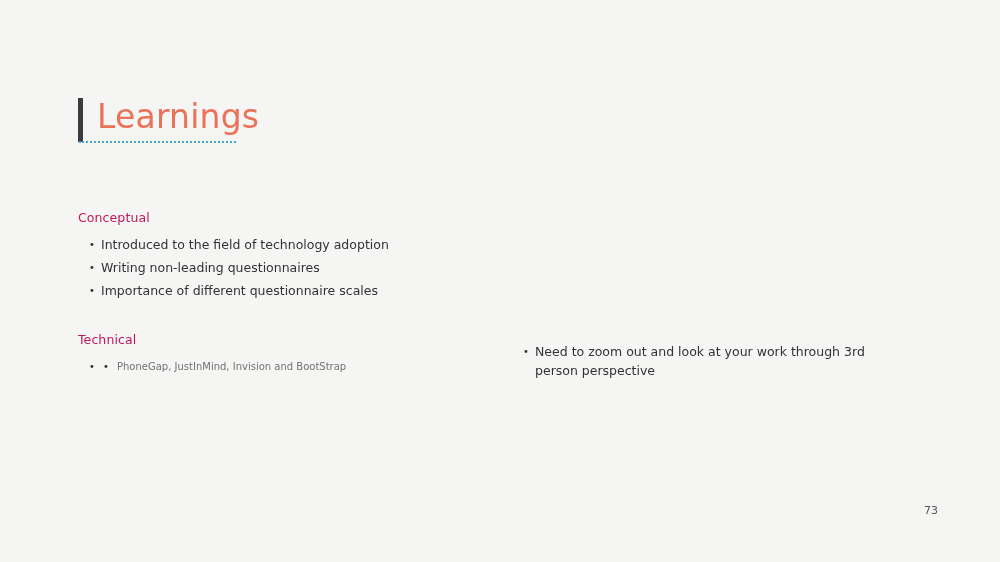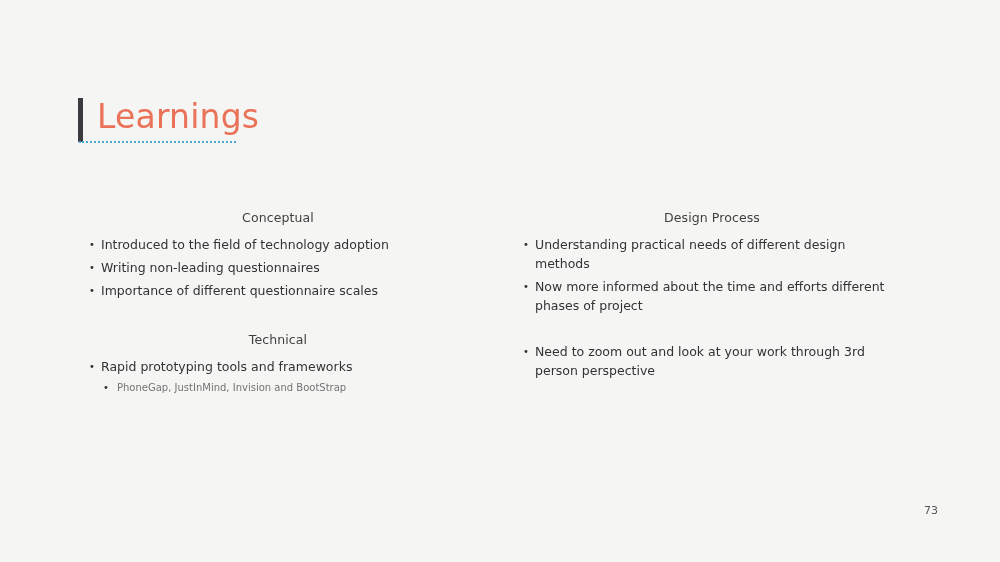--- a/index.html
+++ b/index.html
@@ -62,26 +62,25 @@
     position: absolute;
     width: 400px;
   }
   .col-left  { left: 78px; }
   .col-right { left: 512px; }
   .row-top    { top: 210px; }
   .row-bottom { top: 332px; }
 
   .section-heading {
     font-size: 12.5px;
-    color: #404040;
+    color: #be185d;
     font-weight: 400;
     margin: 0 0 10px 0;
     letter-spacing: 0.1px;
     white-space: nowrap;
-    text-align: center;
   }
 
   ul.bullets {
     list-style: none;
     margin: 10px;
     padding: 0;
   }
   ul.bullets > li {
     position: relative;
     padding-left: 13px;
@@ -153,37 +152,25 @@
       </li>
       <li>
         <span class="btext">Writing non-leading questionnaires</span>
       </li>
       <li>
         <span class="btext">Importance of different questionnaire scales</span>
       </li>
     </ul>
   </div>
 
-  <div class="col col-right row-top">
-    <div class="section-heading">Design Process</div>
-    <ul class="bullets">
-      <li>
-        <span class="btext">Understanding practical needs of different design methods</span>
-      </li>
-      <li class="wrap-narrow">
-        <span class="btext">Now more informed about the time and efforts different phases of project</span>
-      </li>
-    </ul>
-  </div>
 
   <div class="col col-left row-bottom">
     <div class="section-heading">Technical</div>
     <ul class="bullets">
       <li>
-        <span class="btext">Rapid prototyping tools and frameworks</span>
         <ul class="sub-bullets">
           <li>
             <span class="btext">PhoneGap, JustInMind, Invision and BootStrap</span>
           </li>
         </ul>
       </li>
     </ul>
   </div>
 
   <div class="col col-right row-bottom">

